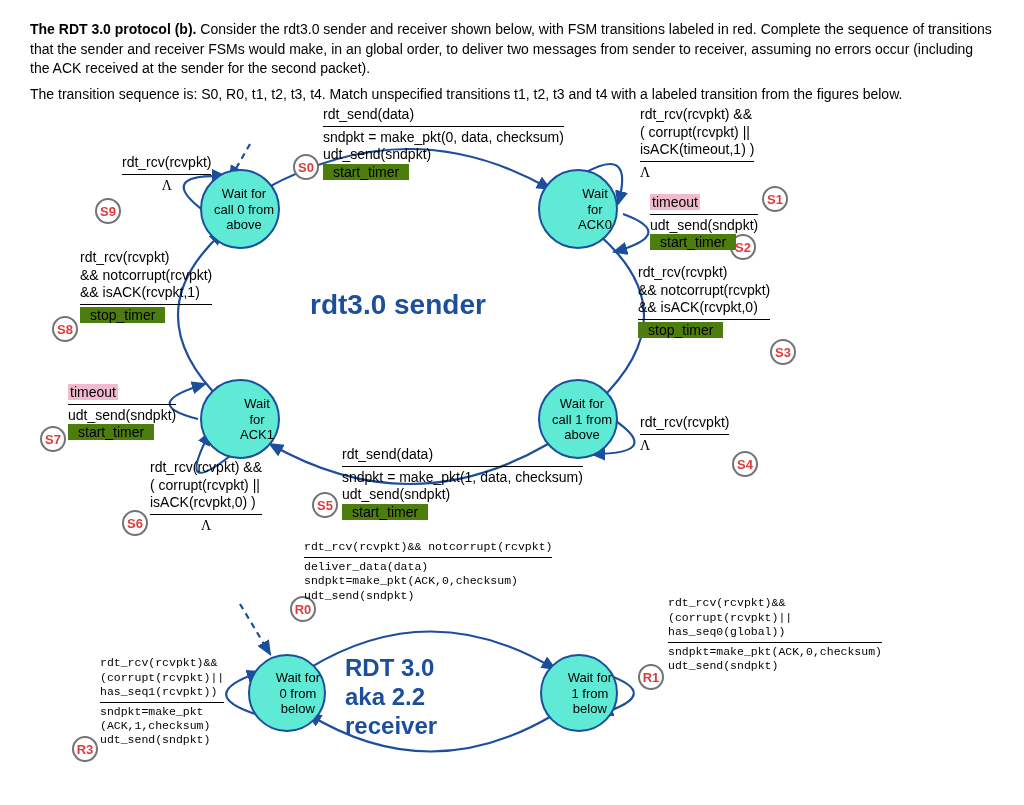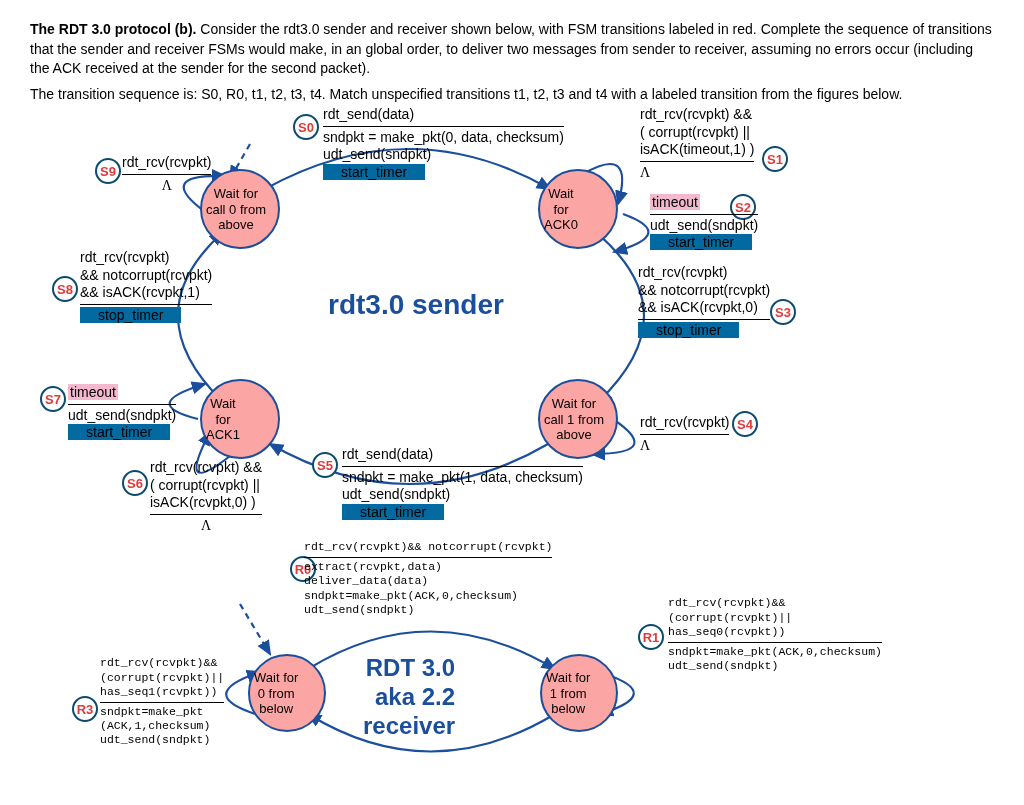--- a/index.html
+++ b/index.html
@@ -17,62 +17,62 @@
   .diagram-area {
     position: relative;
     width: 960px;
     height: 640px;
     margin-top: 10px;
   }
   .state {
     position: absolute;
     border: 2px solid #1b4e9b;
     border-radius: 50%;
-    background: #fca5a5;
+    background: #5eead4;
     display: flex;
     align-items: center;
-    justify-content: flex-start;
+    justify-content: flex-end;
     text-align: center;
     font-size: 13px;
     line-height: 1.2;
     padding: 4px;
   }
   .fsm-title {
     position: absolute;
     color: #1b4e9b;
     font-weight: 700;
-    text-align: right;
-    margin-left: 18px;
+    text-align: left;
   }
   .lbl {
     position: absolute;
     font-size: 14px;
     line-height: 1.25;
     white-space: nowrap;
   }
-  .lbl .hl-y { background: #0369a1; padding: 0 18px; }
+  .lbl .hl-y { background: #4d7c0f; padding: 0 10px; }
   .lbl .hl-p { background: #f3b9cf; padding: 0 2px; }
   .lbl hr {
     border: none;
     border-top: 1px solid #000;
     margin: 2px 0;
   }
   .tag {
     position: absolute;
     width: 26px;
     height: 26px;
-    border: 2px solid #0c4a6e;
+    border: 2px solid #737373;
     color: #e03a3a;
     border-radius: 50%;
     display: flex;
     align-items: center;
     justify-content: center;
     font-size: 13px;
     font-weight: 600;
     background: #fff;
+    margin-top: 40px;
   }
   .mono { font-family: "Courier New", monospace; font-size: 11.5px; }
   .lambda { font-family: serif; }
   svg.edges {
     position: absolute;
     top: 0; left: 0;
     width: 960px; height: 640px;
     pointer-events: none;
   }
   .edge { stroke: #1b4e9b; stroke-width: 2.2; fill: none; }
@@ -229,31 +229,30 @@
       <span>Wait for<br>0 from<br>below</span>
     </div>
   <div class="state" style="left:510px; top:540px; width:78px; height:78px;">
       <span>Wait for<br>1 from<br>below</span>
     </div>
 
   <div class="tag" style="left:260px; top:442px;">R0</div>
   <div class="lbl mono" style="left:274px; top:426px;">
     <div>rdt_rcv(rcvpkt)&amp;&amp; notcorrupt(rcvpkt)</div>
       <hr>
-    <div>extract(rcvpkt,data)</div>
     <div>deliver_data(data)</div>
     <div>sndpkt=make_pkt(ACK,0,checksum)</div>
     <div>udt_send(sndpkt)</div>
   </div>
 
   <div class="tag" style="left:608px; top:510px;">R1</div>
   <div class="lbl mono" style="left:638px; top:482px;">
     <div>rdt_rcv(rcvpkt)&amp;&amp;</div>
     <div>(corrupt(rcvpkt)||</div>
-    <div>has_seq0(rcvpkt))</div>
+    <div>has_seq0(global))</div>
       <hr>
     <div>sndpkt=make_pkt(ACK,0,checksum)</div>
     <div>udt_send(sndpkt)</div>
   </div>
 
   <div class="tag" style="left:42px; top:582px;">R3</div>
   <div class="lbl mono" style="left:70px; top:542px;">
     <div>rdt_rcv(rcvpkt)&amp;&amp;</div>
     <div>(corrupt(rcvpkt)||</div>
     <div>has_seq1(rcvpkt))</div>

